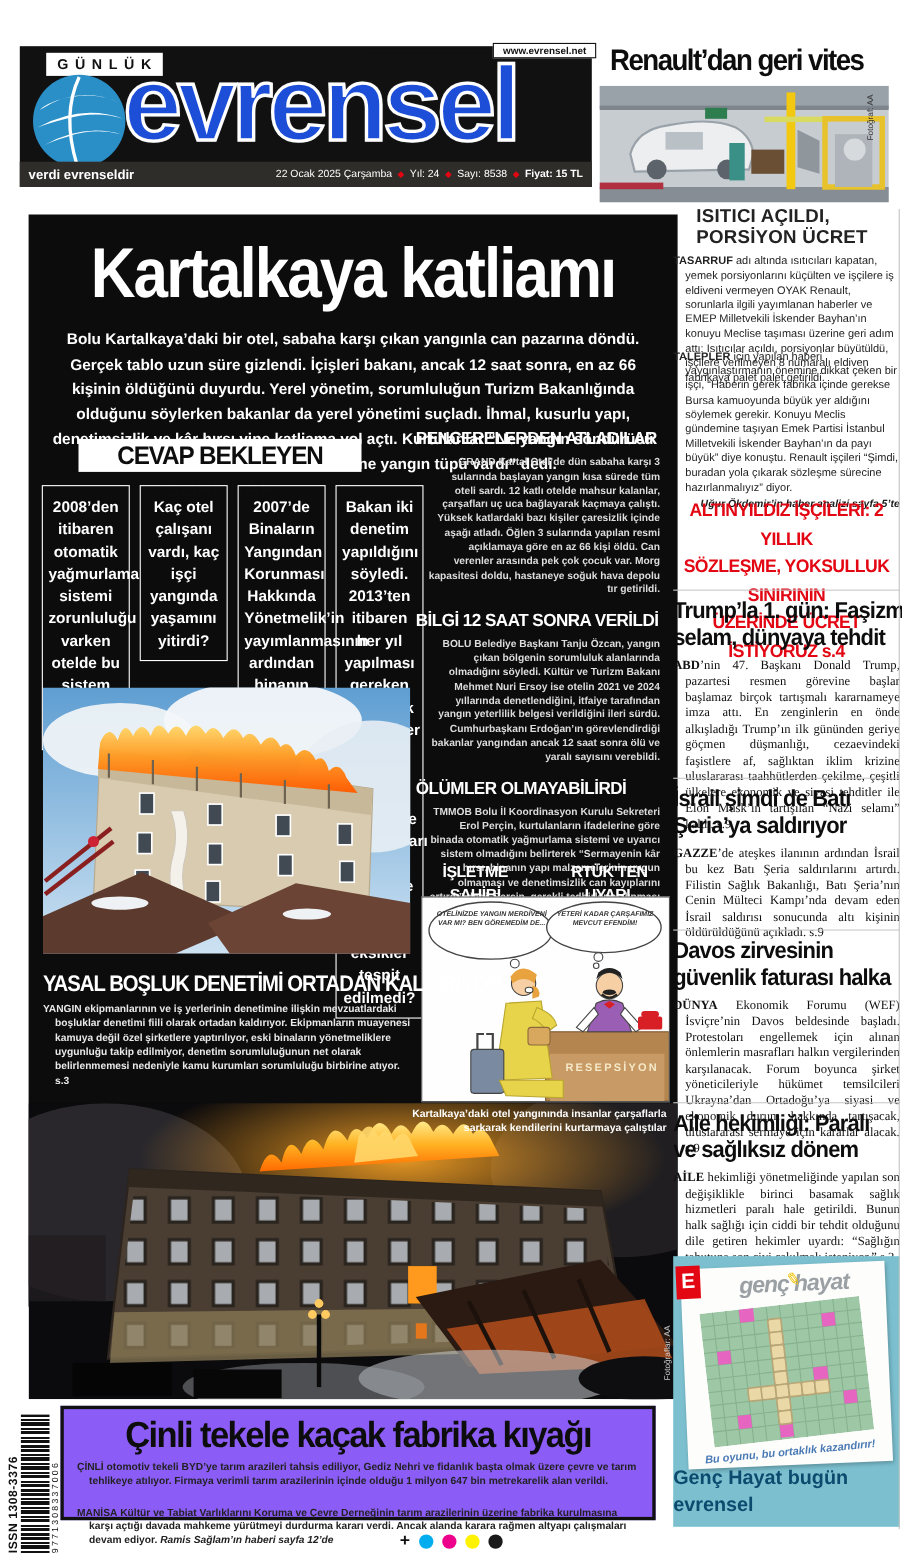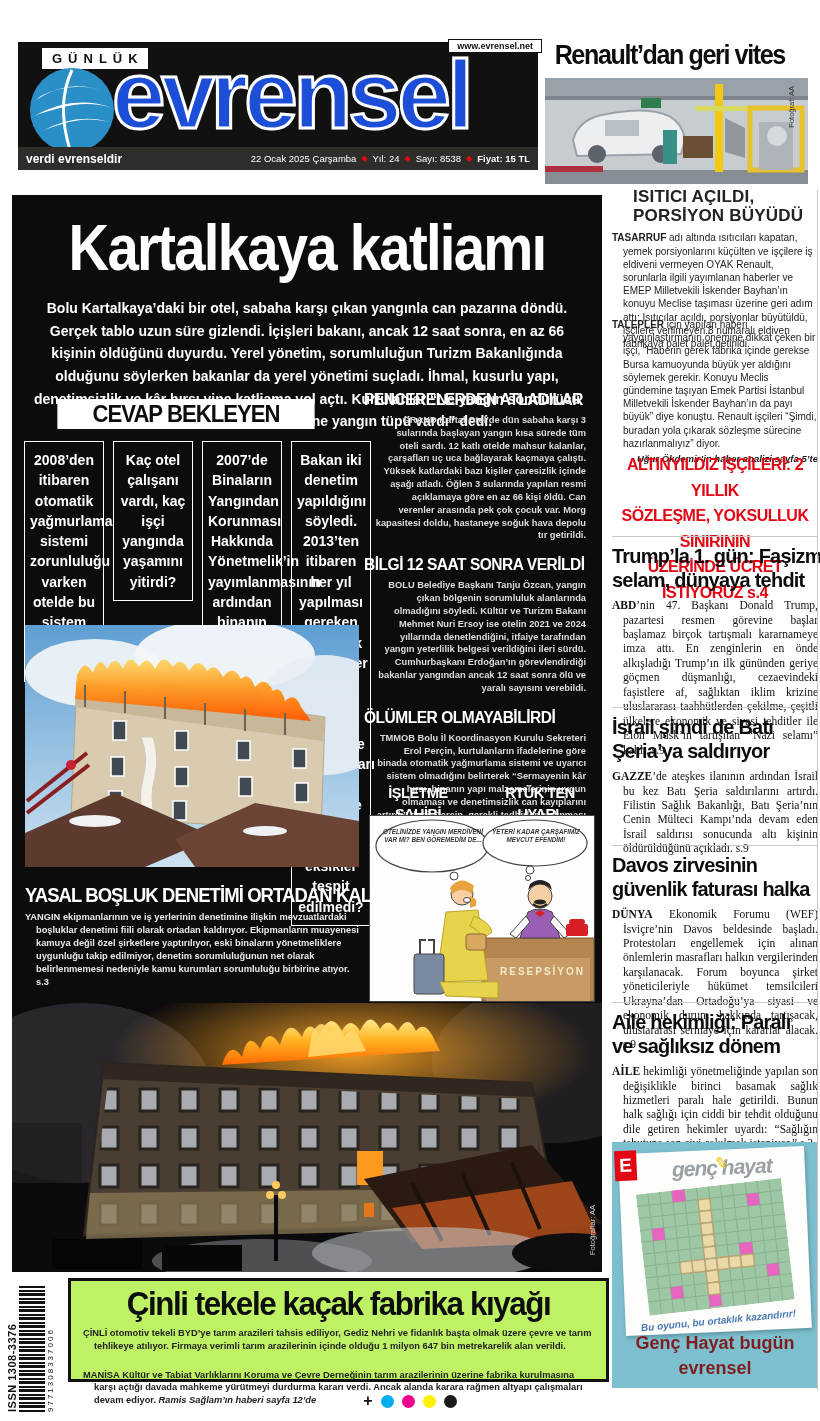--- a/index.html
+++ b/index.html
@@ -24,21 +24,21 @@
   .dateline { color:#fff; font-size:9.5px; display:flex; gap:5px; align-items:center; }
   .dsep { color:#e30613; font-size:8px; }
   .dfiyat { font-weight:bold; }
 
   
   .ren-h { left:545px; top:40px; width:275px; font-size:27px; font-weight:bold; letter-spacing:-1.5px; color:#0d0d0d; transform:scaleX(.93); }
   .ren-photo { left:545px; top:78px; width:263px; height:106px; }
   .ren-credit { left:787px; top:86px; width:90px; font-size:7.5px; color:#333; transform:rotate(-90deg) translateX(-90px); transform-origin:0 0; text-align:right; }
 
   
-  .mainbox { left:12px; top:195px; width:590px; height:993px; background:#0c0c0c; }
+  .mainbox { left:26px; top:195px; width:590px; height:993px; background:#0c0c0c; }
   .m-head { left:0; top:16px; width:590px; text-align:center; color:#fff; font-size:64px; font-weight:bold; letter-spacing:-2px; white-space:nowrap; transform:scaleX(.88); }
   .m-lede { left:18px; top:102px; width:554px; text-align:center; color:#fff; font-size:14px; font-weight:bold; line-height:1.62; }
   .q-title { left:40px; top:204px; width:268px; height:30px; background:#fff; color:#0d0d0d; font-size:23px; font-weight:bold; letter-spacing:-1px; text-align:center; line-height:30px; transform:scaleX(.96); }
   .q-row { left:12px; top:246px; width:348px; display:flex; gap:9px; align-items:flex-start; }
   .q-box { border:1px solid #fff; color:#fff; font-size:14px; font-weight:bold; text-align:center; line-height:1.45; padding:8px 5px; width:80px; }
   .m-col { left:352px; top:196px; width:222px; color:#fff; }
   .m-art-t { font-size:16px; font-weight:bold; letter-spacing:-0.5px; color:#fff; margin-bottom:5px; transform:scaleX(.97); transform-origin:left; white-space:nowrap; }
   .m-art-b { font-size:9.3px; font-weight:bold; color:#ddd; line-height:1.38; margin-bottom:14px;text-align:right; }
   .m-teasers { left:352px; top:588px; width:230px; display:flex; gap:14px; }
   .m-teaser { flex:1; color:#fff; font-size:14.5px; font-weight:bold; letter-spacing:-0.5px; text-align:center; line-height:1.45; }
@@ -63,29 +63,29 @@
   .rule { left:612px; width:206px; height:1px; background:#c9c9c9; }
 
   
   .ad { left:612px; top:1142px; width:206px; height:246px; background:#7cc0d0; }
   .ad-card { position:absolute; left:10px; top:8px; width:186px; height:182px; background:#fdfdfb; transform:rotate(-2.5deg); box-shadow:1px 2px 4px rgba(0,0,0,.25); }
   .ad-e { position:absolute; left:-4px; top:-3px; width:22px; height:30px; background:#e30613; color:#fff; font-weight:bold; font-size:19px; text-align:center; line-height:30px; }
   .ad-logo { position:absolute; left:28px; top:6px; width:150px; text-align:center; color:#9aa0a4; font-size:21px; font-weight:bold; font-style:italic; letter-spacing:-1px; }
   .ad-pencil { position:absolute; left:96px; top:4px; color:#f2c200; font-size:16px; transform:rotate(12deg); }
   .ad-board { position:absolute; left:20px; top:36px; transform:rotate(-4deg); }
   .ad-tag { position:absolute; left:8px; bottom:6px; width:170px; text-align:center; color:#4a7ab5; font-size:10px; font-style:italic; font-weight:bold; transform:rotate(-3deg); }
-  .ad-foot { position:absolute; left:0; bottom:8px; width:100%; text-align:center; color:#7f1d1d; font-size:18px; font-weight:bold; line-height:1.35; }
+  .ad-foot { position:absolute; left:0; bottom:8px; width:100%; text-align:left; color:#0c4a6e; font-size:18px; font-weight:bold; line-height:1.35; }
 
   
   .issn-wrap { left:6px; top:1286px; width:54px; height:126px; }
   .issn-rot { position:absolute; width:126px; height:54px; transform:rotate(-90deg) translateX(-126px); transform-origin:0 0; display:flex; flex-direction:column; justify-content:flex-start; }
   .issn-label { font-size:11px; font-weight:bold; color:#111; letter-spacing:.5px; }
   .issn-bars { height:26px; margin-top:1px; background:repeating-linear-gradient(90deg,#111 0 2px,#fff 2px 4px,#111 4px 7px,#fff 7px 8px); }
   .issn-num { font-size:8px; color:#111; letter-spacing:2px; margin-top:1px; }
-  .cinli { left:68px; top:1278px; width:541px; height:104px; border:3px solid #111; background:#bef264; }
+  .cinli { left:55px; top:1278px; width:541px; height:104px; border:3px solid #111; background:#8b5cf6; }
   .cinli-h { margin-top:4px; text-align:center; font-size:33px; font-weight:bold; letter-spacing:-1.5px; color:#0d0d0d; white-space:nowrap; transform:scaleX(.95); }
   .cinli-cols { display:flex; gap:16px; padding:4px 12px 0 12px;flex-direction:column; }
   .cinli-col { flex:1; font-size:9.3px; font-weight:bold; color:#222; line-height:1.38; }
   .cinli-by { font-style:italic; }
   .regmarks { left:0; top:1392px; width:820px; display:flex; justify-content:center; align-items:center; gap:8px; }
   .regplus { font-size:16px; color:#111; font-weight:bold; }
   .dot { width:13px; height:13px; border-radius:50%; }
   .edgeline { left:817px; top:190px; width:1px; height:1200px; background:#c4c4c4; }
 </style>
 </head>
@@ -206,20 +206,21 @@
         <path d="M104,100 q16,6 18,16 l-8,6 q-8,-10 -14,-12 z" fill="#e8d44a" stroke="#b8a52c"></path>
         <rect x="96" y="118" width="20" height="16" rx="3" fill="#d9a85f" stroke="#8a6a38"></rect>
         <rect x="44" y="138" width="30" height="40" rx="3" fill="#7a8aa0" stroke="#444"></rect>
         <path d="M50,138 v-14 h6 m8,14 v-14 h-6" stroke="#444" fill="none" stroke-width="2"></path>
         <path d="M70,166 l6,14 52,2 0,-16 z" fill="#e8d44a" stroke="#b8a52c"></path>
       </svg>
       <div class="bub" style="left:12px;top:12px;width:102px;">OTELİNİZDE YANGIN MERDİVENİ VAR MI? BEN GÖREMEDİM DE...</div>
       <div class="bub" style="left:120px;top:12px;width:92px;">YETERİ KADAR ÇARŞAFIMIZ MEVCUT EFENDİM!</div>
       <div class="resep">RESEPSİYON</div>
     </div>
+    <div class="abs cart-cap">Kartalkaya’daki otel yangınında insanlar çarşaflarla sarkarak kendilerini kurtarmaya çalıştılar</div>
 
     <svg class="abs dayphoto" viewBox="0 0 334 242">
       <defs>
         <linearGradient id="sky" x1="0" y1="0" x2="0" y2="1">
           <stop offset="0%" stop-color="#5f9ed2"></stop>
             <stop offset="100%" stop-color="#cde2f2"></stop>
         </linearGradient>
         <linearGradient id="fl2" x1="0" y1="1" x2="0" y2="0">
           <stop offset="0%" stop-color="#ff5a00"></stop>
             <stop offset="55%" stop-color="#ff9b23"></stop>
@@ -313,21 +314,21 @@
       <circle cx="264" cy="182" r="4" fill="#ffca5f"></circle>
       <rect x="0" y="120" width="70" height="60" fill="#201d20" opacity=".8"></rect>
       <ellipse cx="560" cy="250" rx="60" ry="20" fill="#0e0d0f"></ellipse>
     </svg>
     <div class="abs night-credit">Fotoğraflar: AA</div>
   </div>
 
   <div class="abs rc" style="top:188px;">
     <div class="rc-t">
       <div>ISITICI AÇILDI,</div>
-      <div>PORSİYON BÜYÜDÜ</div>
+      <div>PORSİYON ÜCRET</div>
     </div>
     <div class="rc-b hang"><b>TASARRUF</b><span> adı altında ısıtıcıları kapatan, yemek porsiyonlarını küçülten ve işçilere iş eldiveni vermeyen OYAK Renault, sorunlarla ilgili yayımlanan haberler ve EMEP Milletvekili İskender Bayhan’ın konuyu Meclise taşıması üzerine geri adım attı: Isıtıcılar açıldı, porsiyonlar büyütüldü, işçilere verilmeyen 8 numaralı eldiven fabrikaya palet palet getirildi.</span></div>
   </div>
 
   <div class="abs rc" style="top:312px;">
     <div class="rc-b hang"><b>TALEPLER</b><span> için yapılan haberi yaygınlaştırmanın önemine dikkat çeken bir işçi, “Haberin gerek fabrika içinde gerekse Bursa kamuoyunda büyük yer aldığını söylemek gerekir. Konuyu Meclis gündemine taşıyan Emek Partisi İstanbul Milletvekili İskender Bayhan’ın da payı büyük” diye konuştu. Renault işçileri “Şimdi, buradan yola çıkarak sözleşme sürecine hazırlanmalıyız” diyor.</span></div>
     <div class="rc-by">Uğur Ökdemir’in haber analizi sayfa 5’te</div>
   </div>
 
   <div class="abs rc red-teaser" style="top:452px;">

